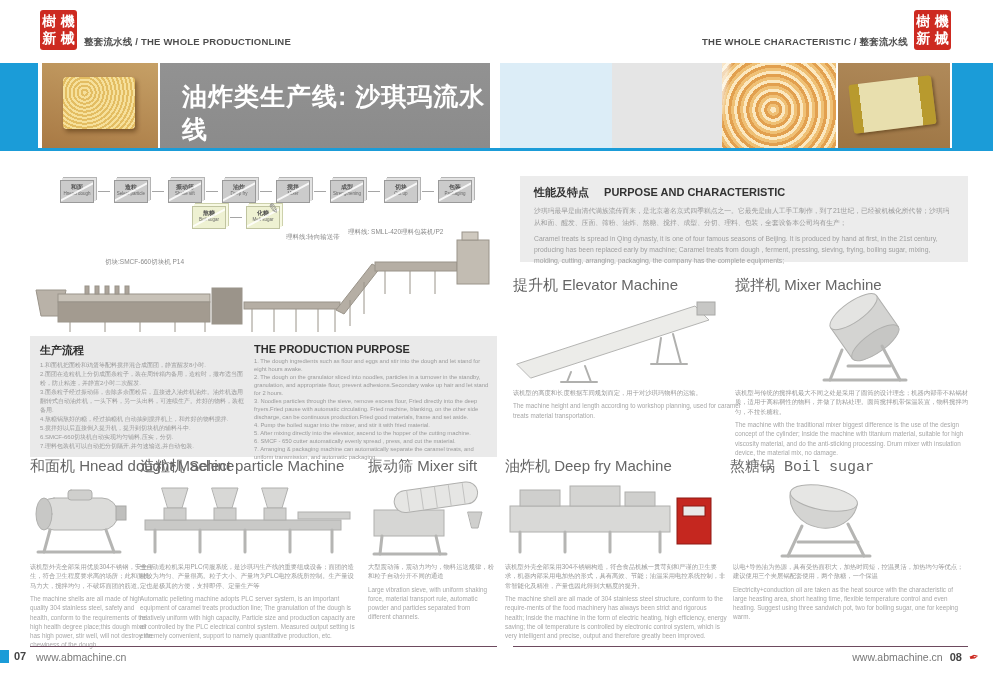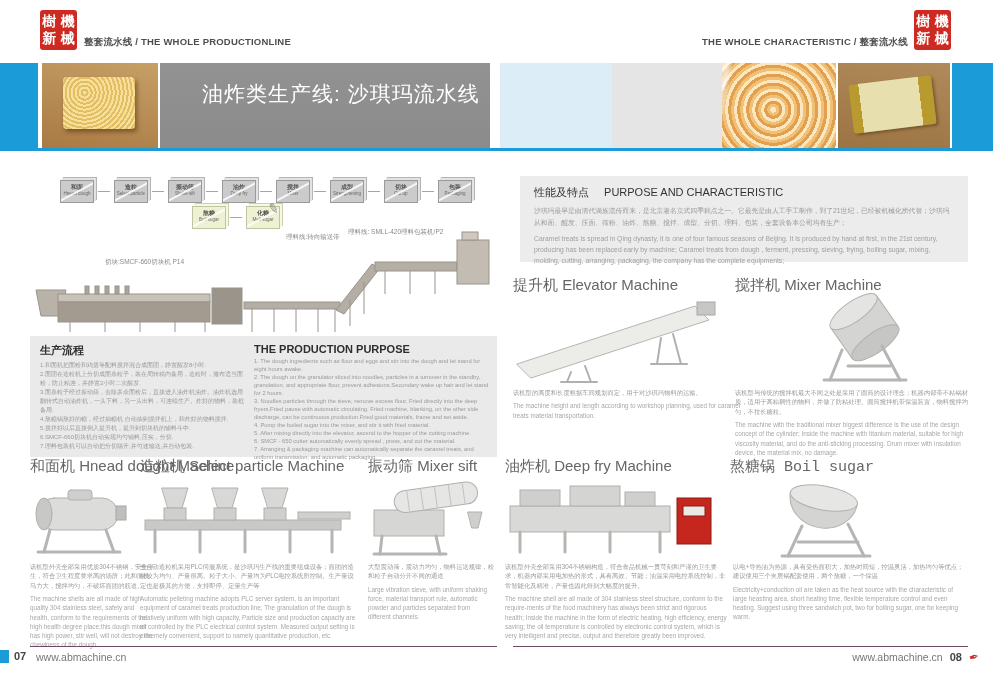--- a/index.html
+++ b/index.html
@@ -17,21 +17,21 @@
 
   
   .bnr{top:63px;height:85px;}
   .b-blue-l{left:0;width:38px;background:#1b9cd8;}
   .b-photo1{left:42px;width:116px;background:linear-gradient(15deg,#a87944,#c6a066);}
   .b-photo1 .sachima{position:absolute;left:18%;top:16%;width:62%;height:62%;border-radius:4px;
         background:repeating-radial-gradient(circle at 30% 30%,#f6e09b 0 2px,#e3bd62 2px 4px);
         box-shadow:2px 3px 4px rgba(60,30,0,.45);}
   .b-title{left:160px;width:330px;background:linear-gradient(180deg,#929292,#8b8b8b);color:#fff;
         padding:17px 0 0 22px;box-sizing:border-box;}
-  .b-title .zh{font-size:21px;font-weight:normal;letter-spacing:1px;margin-left:20px;}
+  .b-title .zh{font-size:25px;font-weight:bold;letter-spacing:1px;}
   .b-title .en{font-size:11.5px;margin-top:3px;}
   .b-lblue{left:500px;width:112px;background:#dcedf7;}
   .b-lgray{left:612px;width:110px;background:#e5e5e5;}
   .b-photo2{left:722px;width:114px;background:
         linear-gradient(100deg,rgba(255,255,255,.6) 0 5%,rgba(255,255,255,0) 9%),
         repeating-radial-gradient(circle at 45% 55%,#fbe8c0 0 3px,#efc075 3px 6px,#e2a04f 6px 9px);}
   .b-photo3{left:838px;width:112px;background:linear-gradient(10deg,#9c7443,#b08a5a);}
   .b-photo3 .pack{position:absolute;left:12%;top:20%;width:74%;height:58%;transform:rotate(-7deg);border-radius:3px;
         background:linear-gradient(90deg,#b89a2e 0 12%,#e8dfae 12% 84%,#b89a2e 84%);
         box-shadow:2px 2px 3px rgba(50,30,0,.4);}
@@ -54,21 +54,21 @@
   .pencil{left:268px;top:201px;font-size:13px;color:#8a8a8a;transform:rotate(12deg);}
 
   
   .line-svg{left:30px;top:222px;}
   .dg-label{font-size:6.5px;color:#8a8a8a;white-space:nowrap;}
   .dgl-1{left:105px;top:258px;} .dgl-2{left:286px;top:233px;} .dgl-3{left:348px;top:228px;}
 
   
   .purpose{left:520px;top:176px;width:448px;height:86px;background:#ececec;
         padding:9px 14px;box-sizing:border-box;}
-  .purpose .ttl{font-size:11px;font-weight:normal;color:#333;}
+  .purpose .ttl{font-size:11px;font-weight:bold;color:#333;}
   .purpose .ttl .en{margin-left:12px;}
   .p-zh{font-size:6.8px;color:#999;line-height:1.75;margin-top:5px;}
   .p-en{font-size:6.8px;color:#9f9f9f;line-height:1.6;margin-top:5px;}
 
   
   .process{left:30px;top:336px;width:467px;height:121px;background:#eaeaea;}
   .proc-zh{position:absolute;left:10px;top:7px;width:208px;}
   .proc-en{position:absolute;left:224px;top:7px;width:236px;}
   .proc-ttl{font-size:11px;font-weight:bold;color:#2e2e2e;margin-bottom:3px;}
   .proc-zh .step{font-size:6px;color:#9a9a9a;line-height:1.5;}

